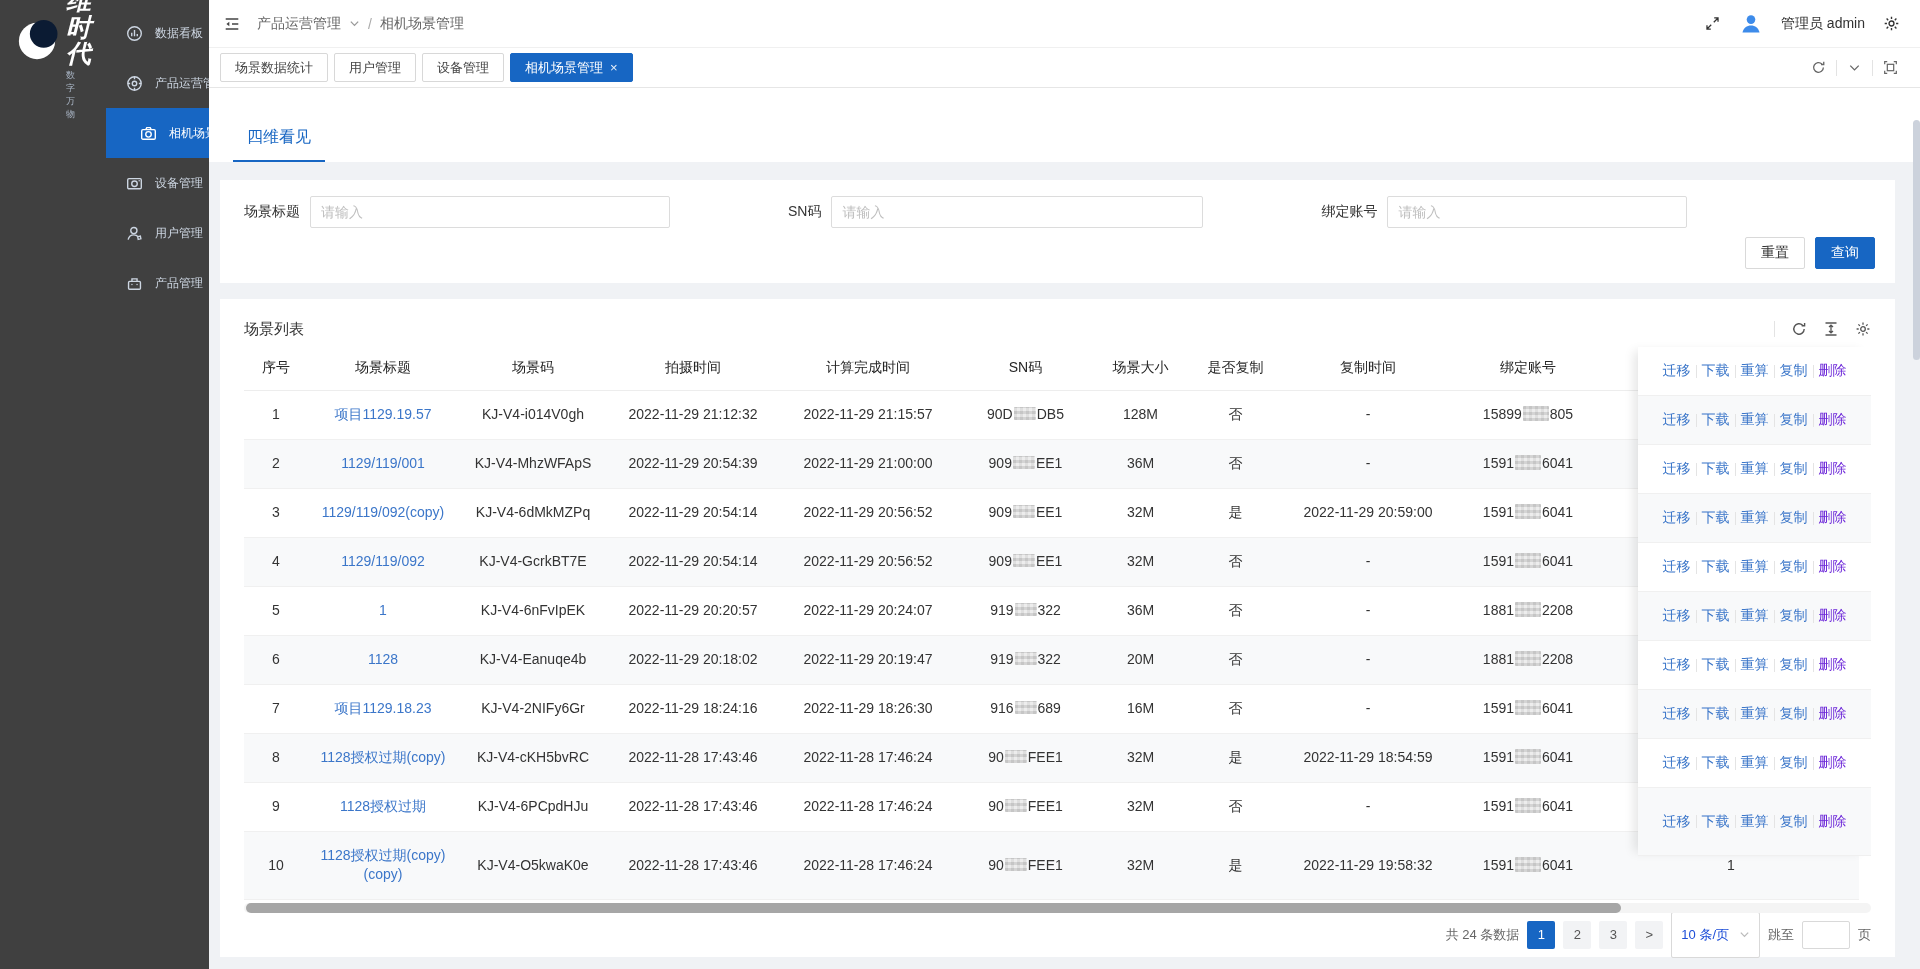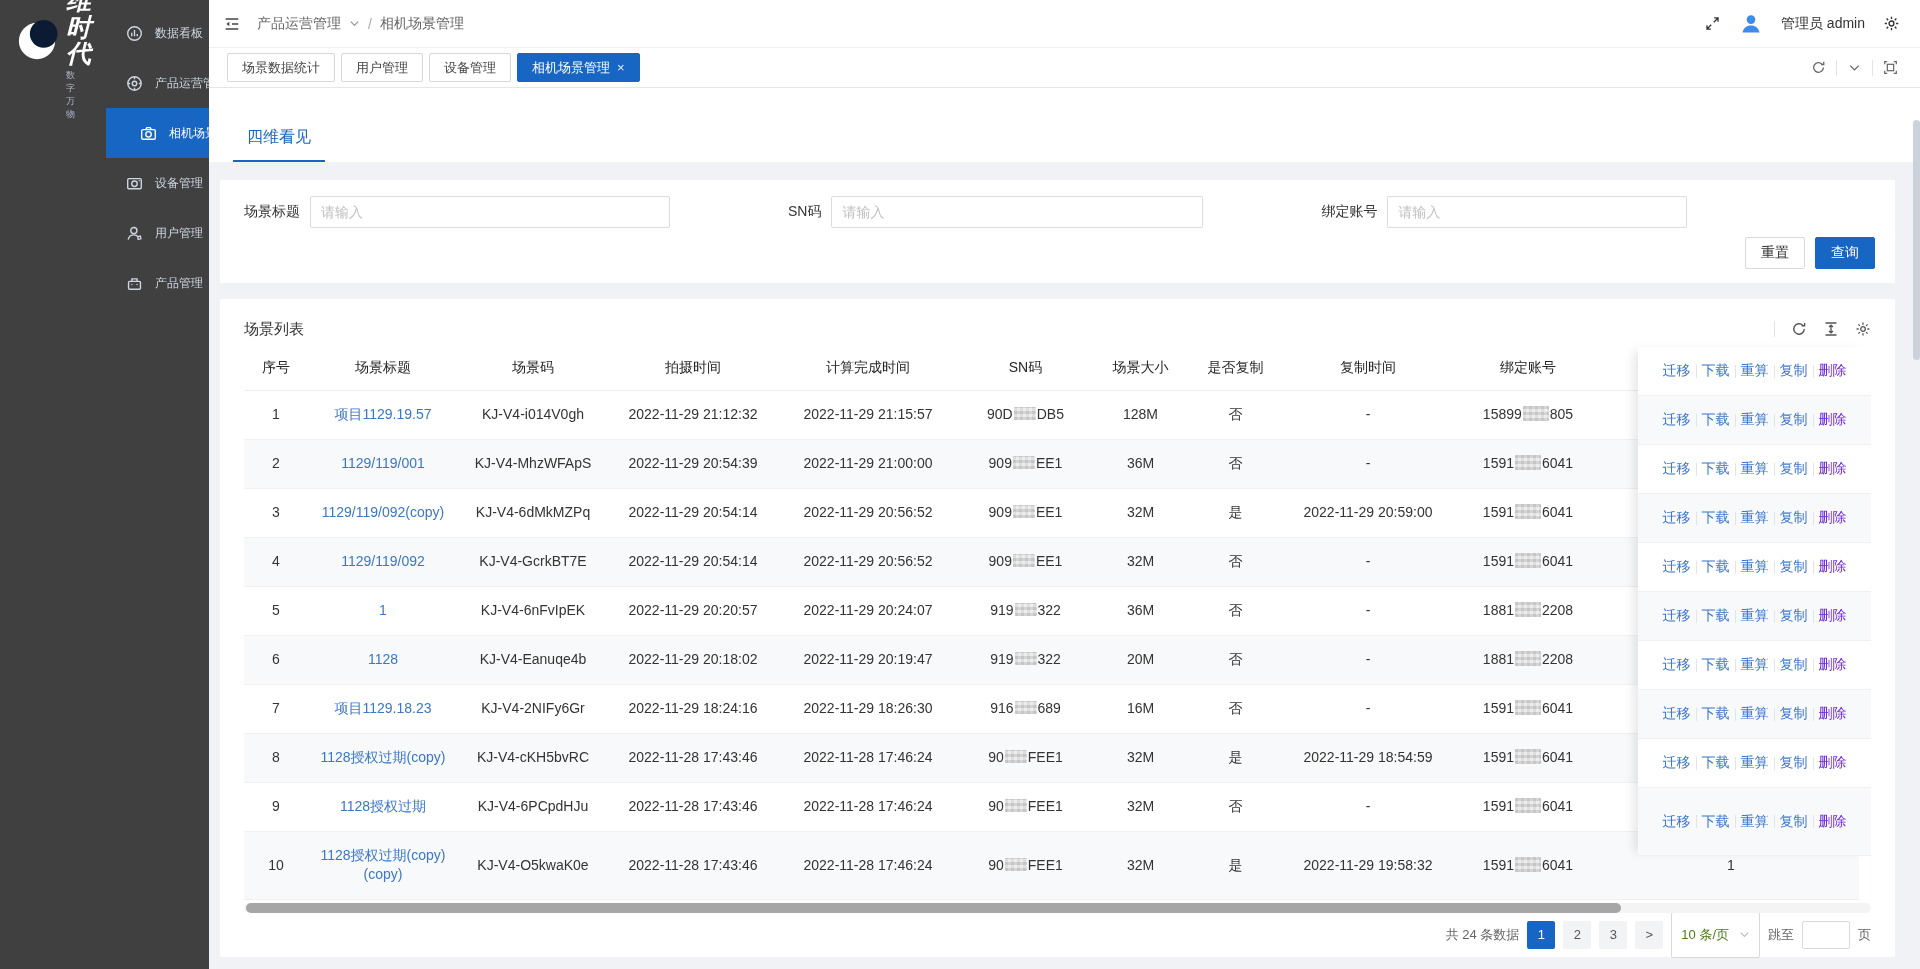--- a/index.html
+++ b/index.html
@@ -30,21 +30,21 @@
   .topbar { height:48px; background:#fff; display:flex; align-items:center; padding:0 20px 0 14px; border-bottom:1px solid #f0f0f0; }
   .collapse-ic { width:18px; height:18px; color:#444; margin-right:16px; cursor:pointer; }
   .crumb { display:flex; align-items:center; gap:8px; color:#666; font-size:14px; }
   .crumb .chev { width:11px; height:11px; color:#999; }
   .crumb .sep { color:#aaa; }
   .topbar-right { margin-left:auto; display:flex; align-items:center; gap:18px;justify-content:center; }
   .tb-ic { width:17px; height:17px; color:#333; cursor:pointer; }
   .avatar-ic { width:24px; height:24px; }
   .user-name { font-size:14px; color:#333; }
 
-  .tabbar { height:40px; background:#fff; border-bottom:1px solid #e6e6e6; display:flex; align-items:center; padding:0 12px 0 18px; }
+  .tabbar { height:40px; background:#fff; border-bottom:1px solid #e6e6e6; display:flex; align-items:center; padding:0 12px 0 11px; }
   .tabs { display:flex; gap:6px; }
   .tab { height:29px; display:flex; align-items:center; padding:0 14px; background:#fff; border:1px solid #d8d8d8; border-radius:2px; font-size:13px; color:#444; cursor:pointer; white-space:nowrap; }
   .tab.active { background:#1766c3; border-color:#1766c3; color:#fff; }
   .tab .tclose { margin-left:7px; font-size:13px; opacity:.9; cursor:pointer; }
   .tabbar-right { margin-left:auto; display:flex; align-items:center; }
   .tabbar-right .sm-ic { width:15px; height:15px; color:#666; margin:0 10px; cursor:pointer; }
   .vdiv { width:1px; height:16px; background:#e3e3e3; }
 
   .page-head { height:74px; background:#fff; padding:0 24px; display:flex; align-items:flex-end; }
   .page-tab { padding:0 14px 12px; color:#1766c3; font-size:16px; border-bottom:2px solid #1766c3; cursor:pointer; }
@@ -97,21 +97,21 @@
   .ops-row a.danger { color:#6d28d9; }
   .ops-sep { width:1px; height:13px; background:#e4e4e4; margin:0 5px; }
 
   .hscroll { height:10px; margin-top:3px; background:#f4f4f4; border-radius:5px; position:relative; }
   .hscroll .thumb { position:absolute; left:2px; top:0; height:10px; width:84.5%; background:#a6a6a6; border-radius:5px; cursor:pointer; }
 
   .pagination { height:44px; display:flex; align-items:center; justify-content:flex-end; gap:8px; font-size:13px; color:#666; }
   .pg-box { min-width:28px; height:28px; padding:0 6px; display:flex; align-items:center; justify-content:center;
     background:#f2f3f5; border-radius:2px; color:#555; cursor:pointer; }
   .pg-box.active { background:#1766c3; color:#fff; }
-  .pg-size { height:46px; background:#fff; border:1px solid #d9d9d9; border-radius:2px; display:flex; align-items:center; gap:10px; padding:0 9px; color:#4d7c0f; cursor:pointer; }
+  .pg-size { height:46px; background:#fff; border:1px solid #d9d9d9; border-radius:2px; display:flex; align-items:center; gap:10px; padding:0 9px; color:#1d4ed8; cursor:pointer; }
   .pg-size .chev { width:11px; height:11px; color:#bbb; }
   .pg-jump-input { width:48px; height:28px; border:1px solid #d9d9d9; border-radius:2px; outline:none; padding:0 6px; }
 
   .vscroll { position:absolute; right:0; top:120px; width:7px; height:240px; background:#ccd2dc; border-radius:4px; }
 </style>
 </head>
 <body>
 
 <aside class="sidebar">
   <div class="logo">

